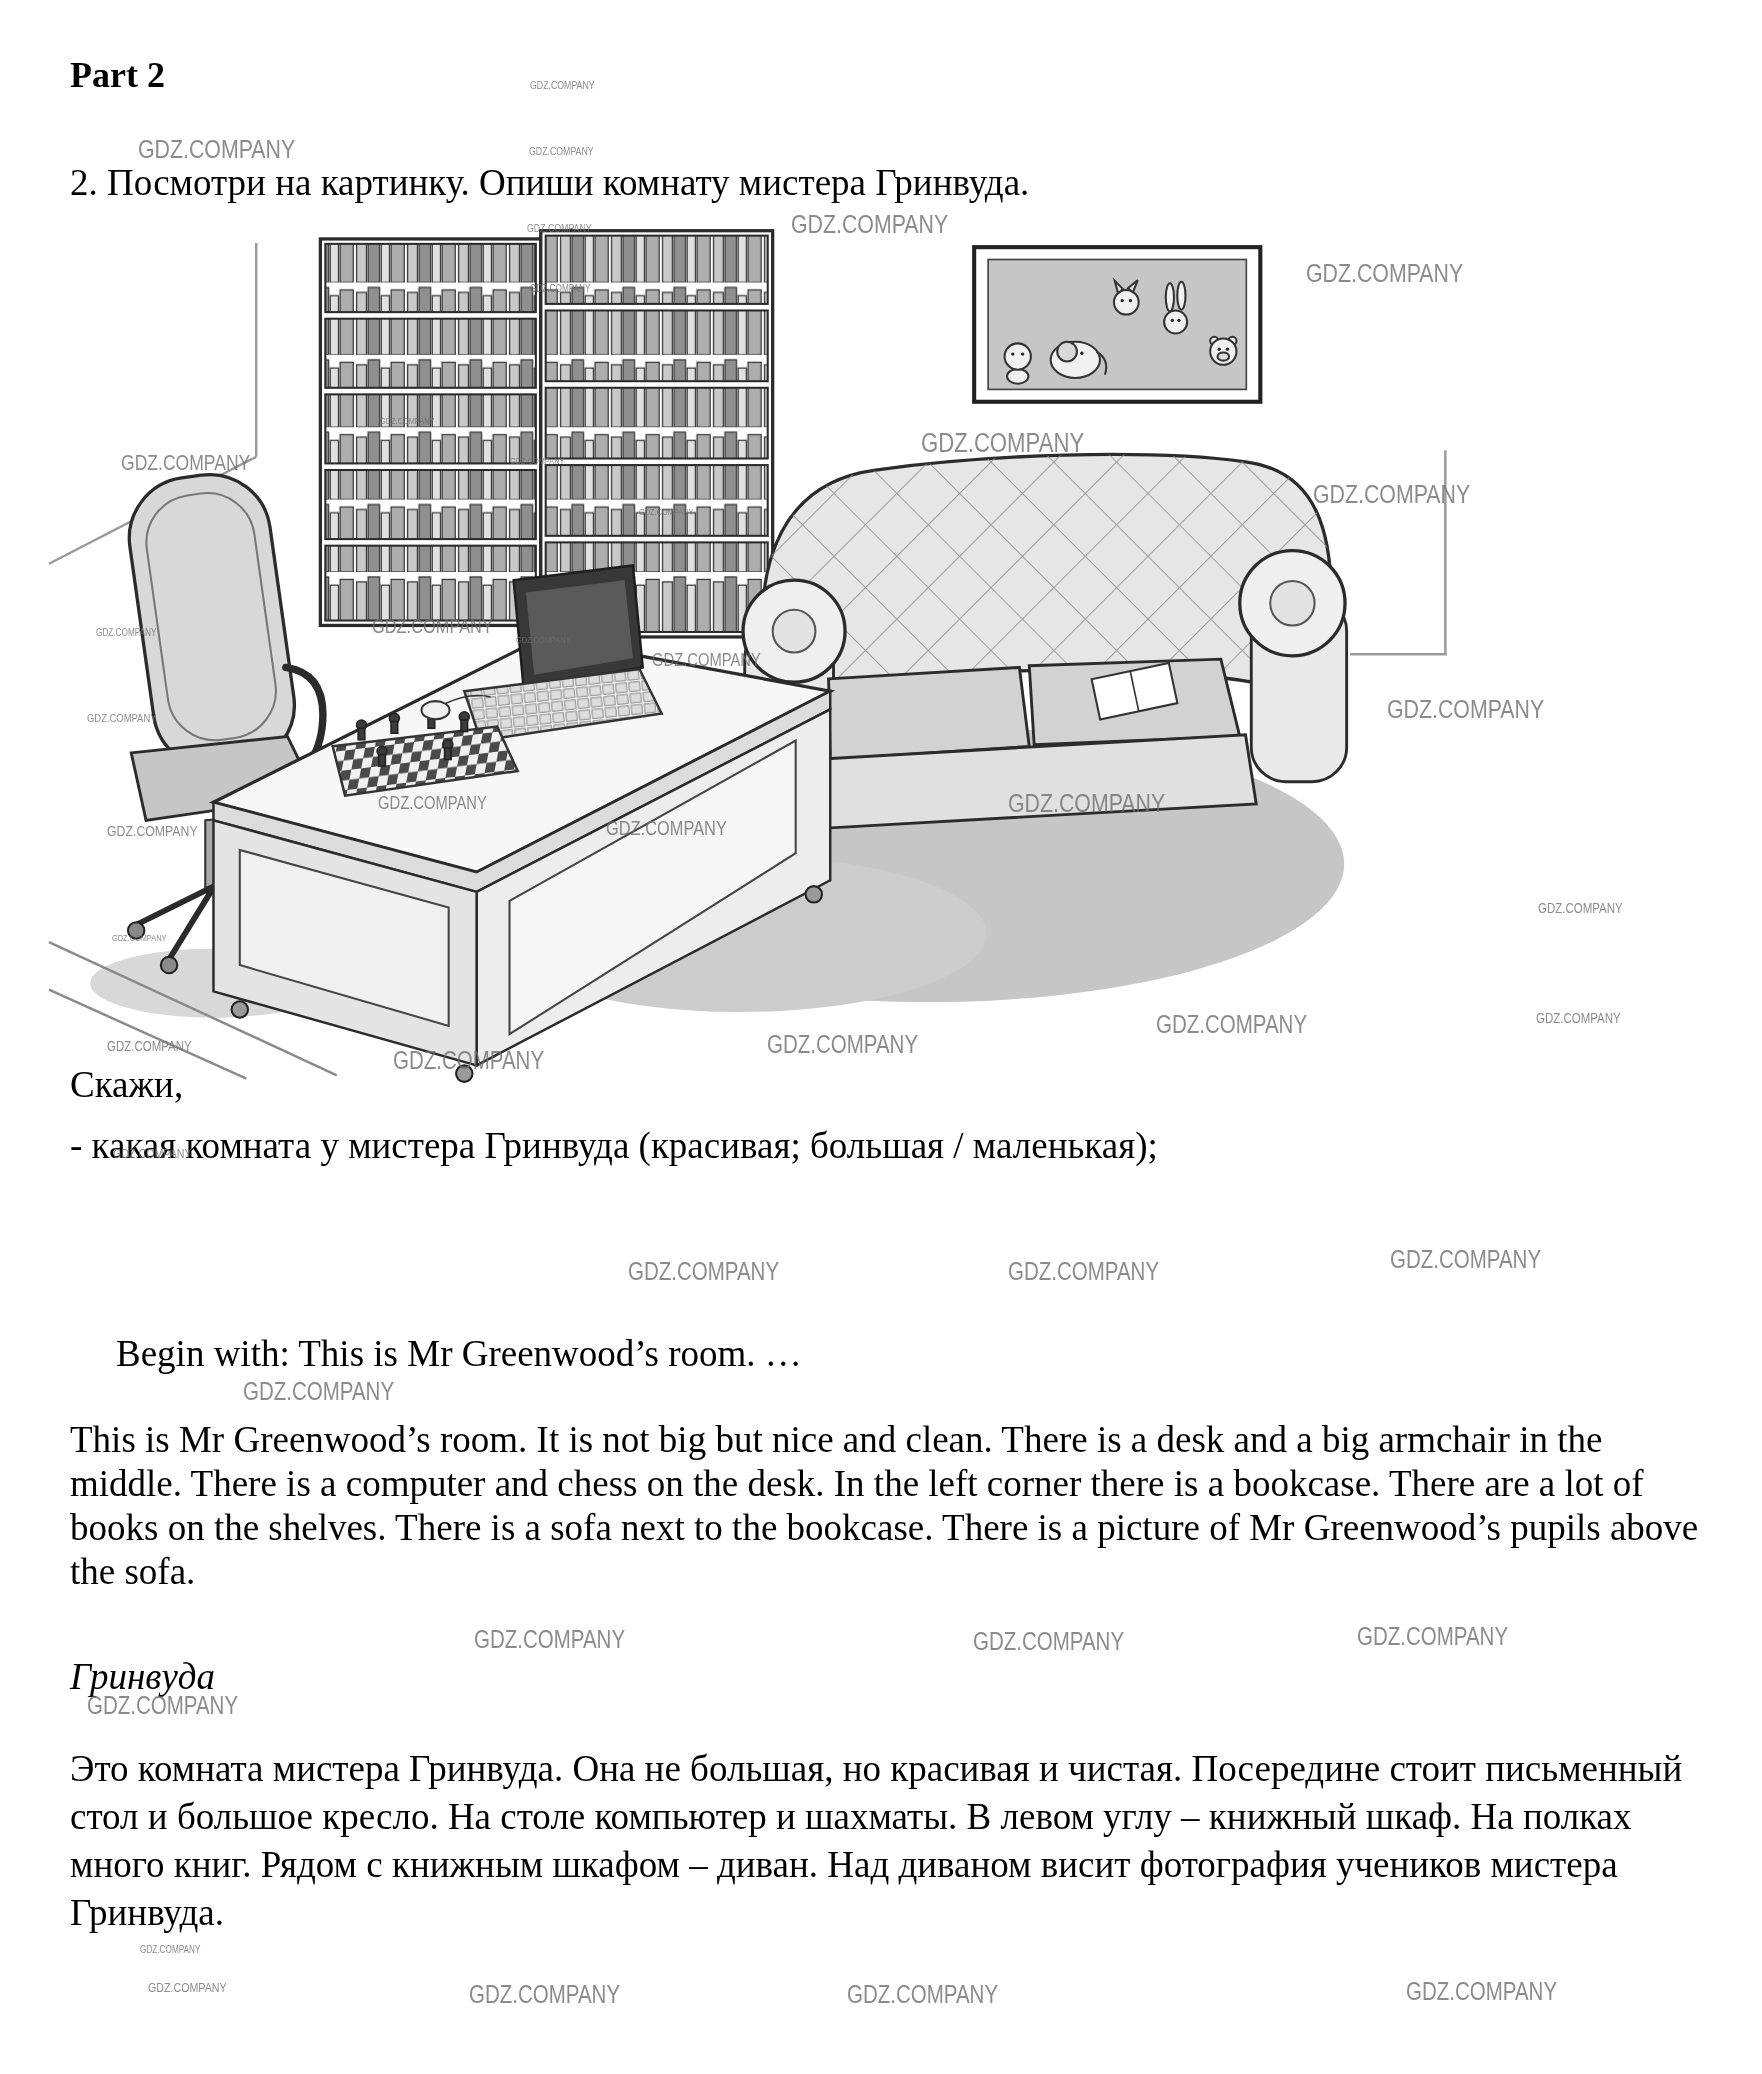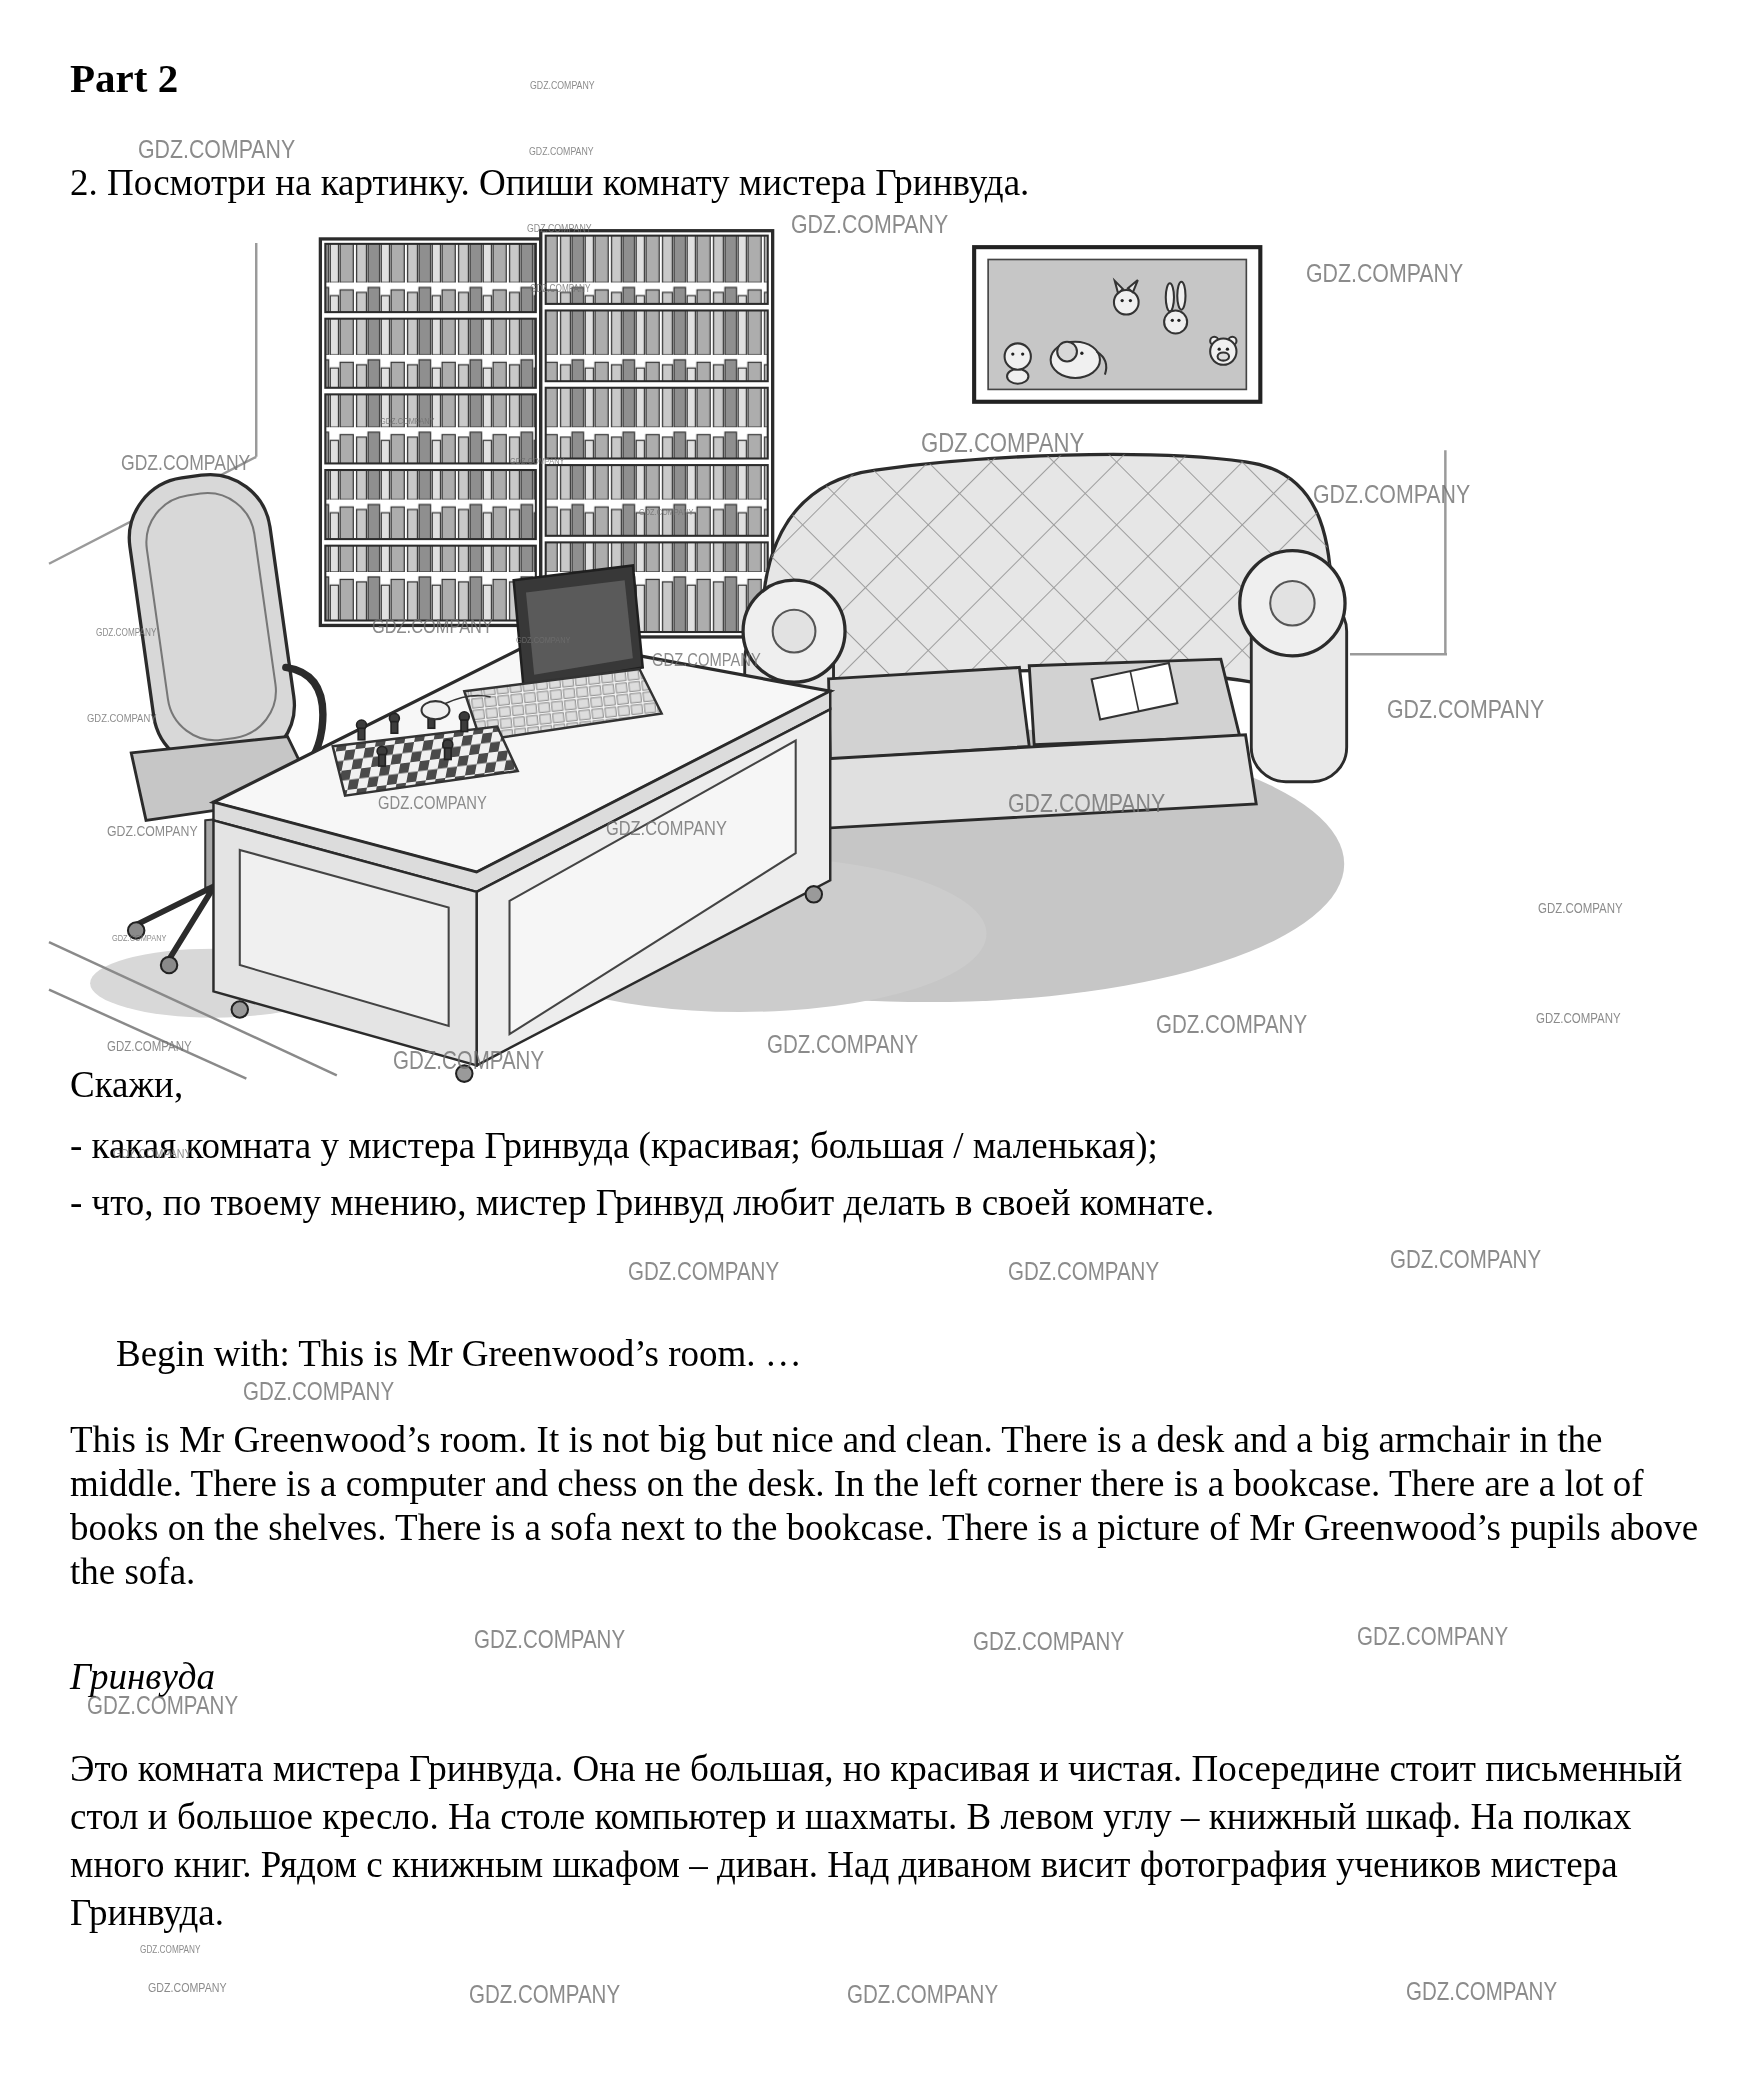--- a/index.html
+++ b/index.html
@@ -5,21 +5,21 @@
   html,body{margin:0;padding:0;}
   body{
     position:relative;
     width:1762px;height:2074px;
     background:#ffffff;
     font-family:"Liberation Serif",serif;
     color:#000;
     overflow:hidden;
   }
   .abs{position:absolute;}
-  .heading{left:70px;top:54px;font-size:41px;font-weight:bold;}
+  .heading{left:70px;top:54px;font-size:36px;font-weight:bold;}
   .task{left:70px;top:161px;font-size:37px;white-space:nowrap;}
   .say{left:70px;top:1063px;font-size:37px;}
   .bullets{left:70px;top:1117px;font-size:37px;line-height:57px;width:1653px;}
   .begin{left:80px;top:1332px;font-size:37px;white-space:nowrap;margin-left:36px;}
   .answer-en{left:70px;top:1418px;width:1649px;font-size:37px;line-height:44px;}
   .translation{left:70px;top:1655px;font-size:37px;font-style:italic;}
   .answer-ru{left:70px;top:1745px;width:1655px;font-size:37px;line-height:48px;}
   .illustration{left:49px;top:210px;width:1398px;height:872px;}
   .illustration svg{display:block;overflow:visible;}
   .wm{
@@ -215,21 +215,20 @@
     <path d="M0 890 L350 1052"></path>
     <path d="M0 948 L240 1056"></path>
   </g>
 </svg>
 </div>
 
 <div class="abs say">Скажи,</div>
 
 <div class="abs bullets">
   <div>- какая комната у мистера Гринвуда (красивая; большая / маленькая);</div>
-  <div>- что, по твоему мнению, мистер Гринвуд любит делать в своей комнате.</div>
 </div>
 
 <div class="abs begin">Begin with: This is Mr Greenwood’s room. …</div>
 
 <div class="abs answer-en">This is Mr Greenwood’s room. It is not big but nice and clean. There is a desk and a big armchair in the middle. There is a computer and chess on the desk. In the left corner there is a bookcase. There are a lot of books on the shelves. There is a sofa next to the bookcase. There is a picture of Mr Greenwood’s pupils above the sofa.</div>
 
 <div class="abs translation">Гринвуда</div>
 
 <div class="abs answer-ru">Это комната мистера Гринвуда. Она не большая, но красивая и чистая. Посередине стоит письменный стол и большое кресло. На столе компьютер и шахматы. В левом углу – книжный шкаф. На полках много книг. Рядом с книжным шкафом – диван. Над диваном висит фотография учеников мистера Гринвуда.</div>
 

